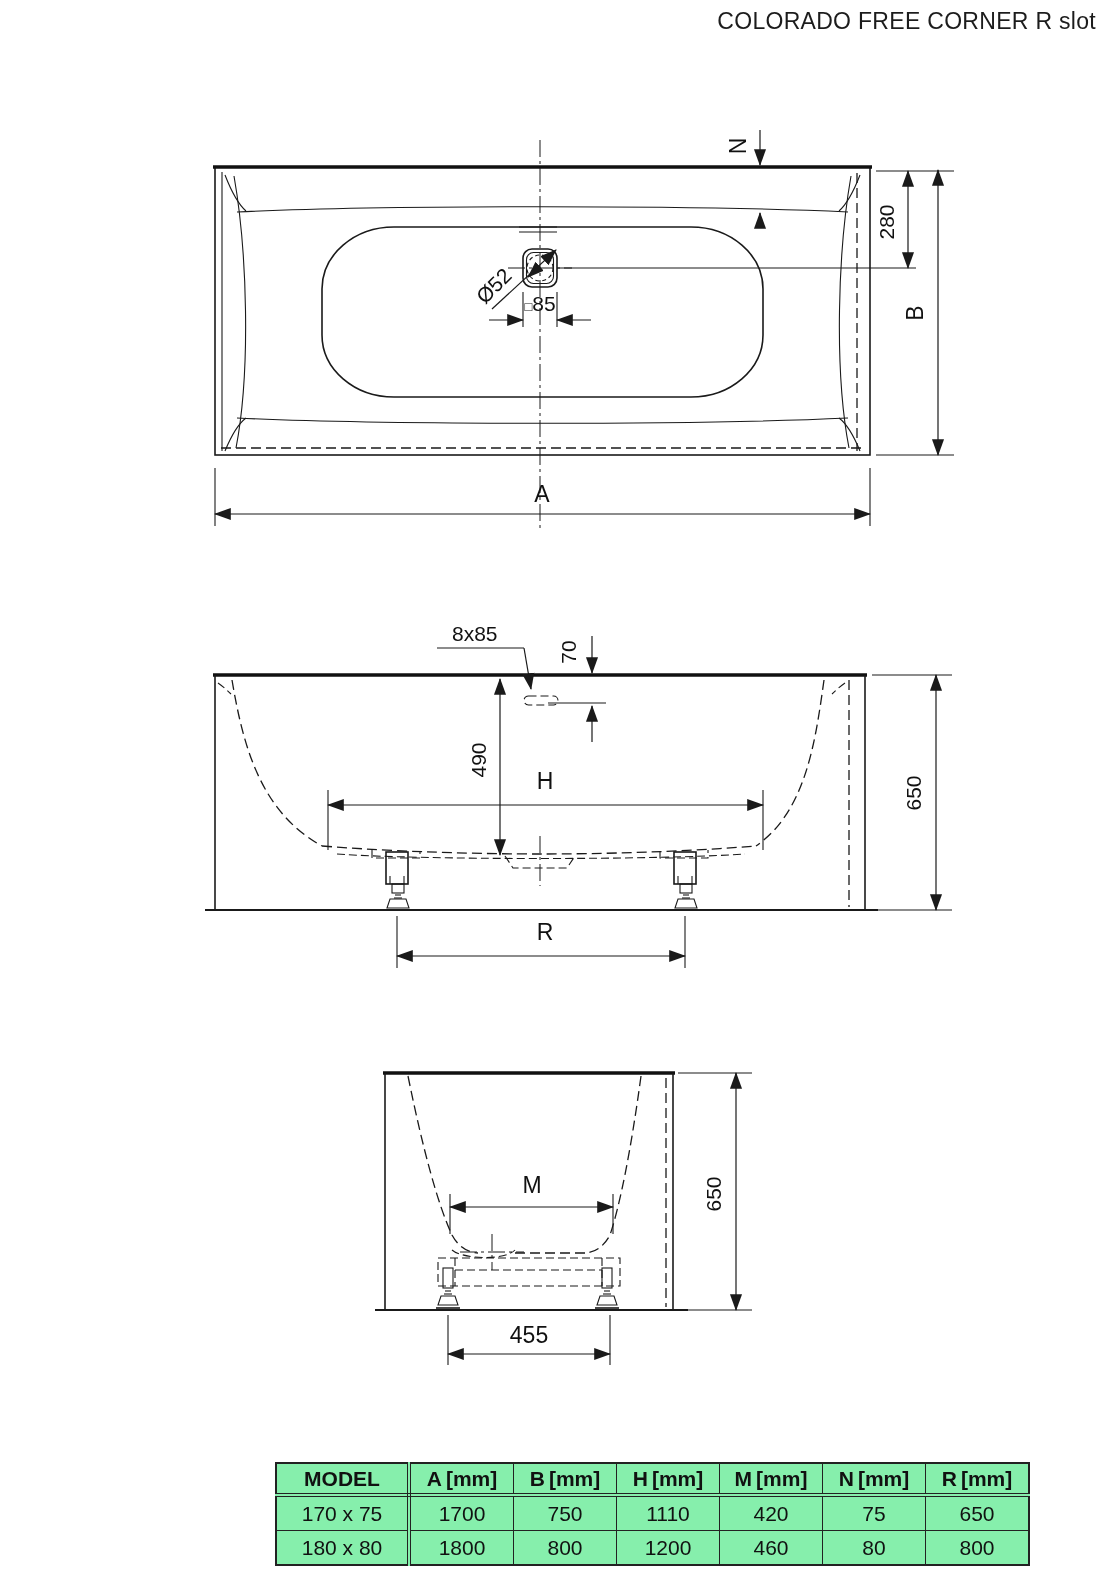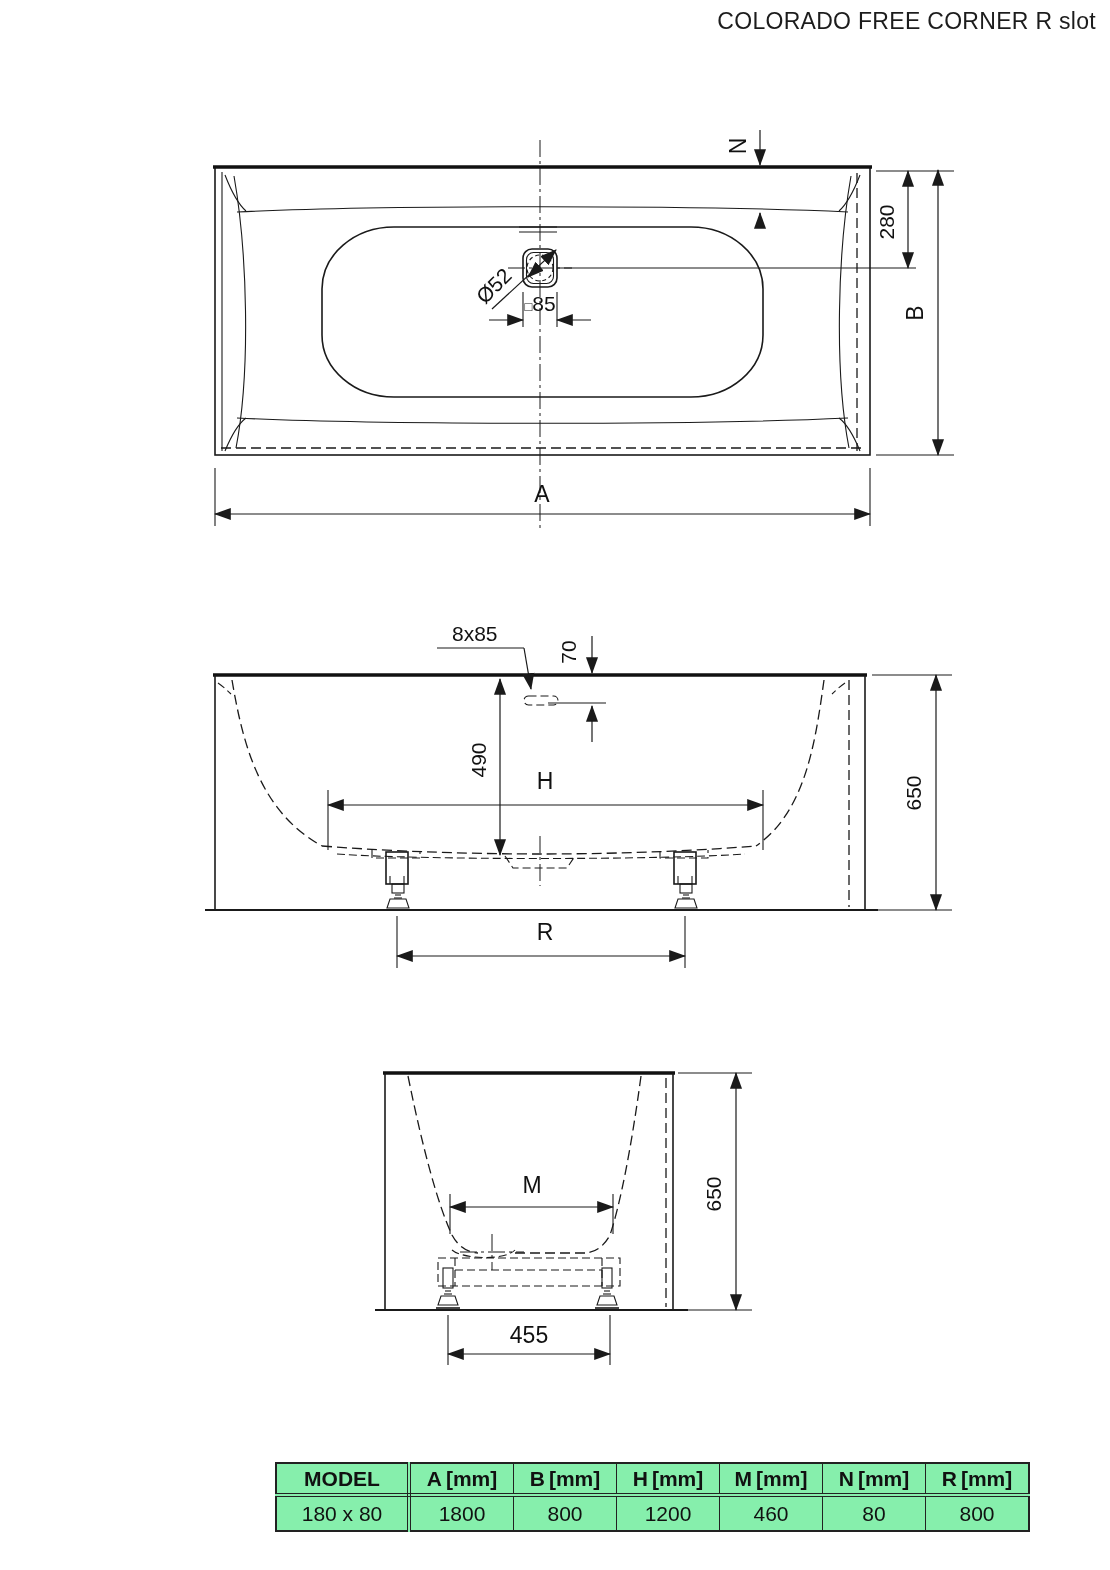--- a/index.html
+++ b/index.html
@@ -261,20 +261,29 @@
         <th><span>A</span><span class="unit">[mm]</span></th>
         <th><span>B</span><span class="unit">[mm]</span></th>
         <th><span>H</span><span class="unit">[mm]</span></th>
         <th><span>M</span><span class="unit">[mm]</span></th>
         <th><span>N</span><span class="unit">[mm]</span></th>
         <th><span>R</span><span class="unit">[mm]</span></th>
       </tr>
     </thead>
     <tbody>
       <tr>
+        <td>170 x 75</td>
+        <td>1700</td>
+        <td>750</td>
+        <td>1110</td>
+        <td>420</td>
+        <td>75</td>
+        <td>650</td>
+      </tr>
+      <tr>
         <td>180 x 80</td>
         <td>1800</td>
         <td>800</td>
         <td>1200</td>
         <td>460</td>
         <td>80</td>
         <td>800</td>
       </tr>
     </tbody>
   </table>

